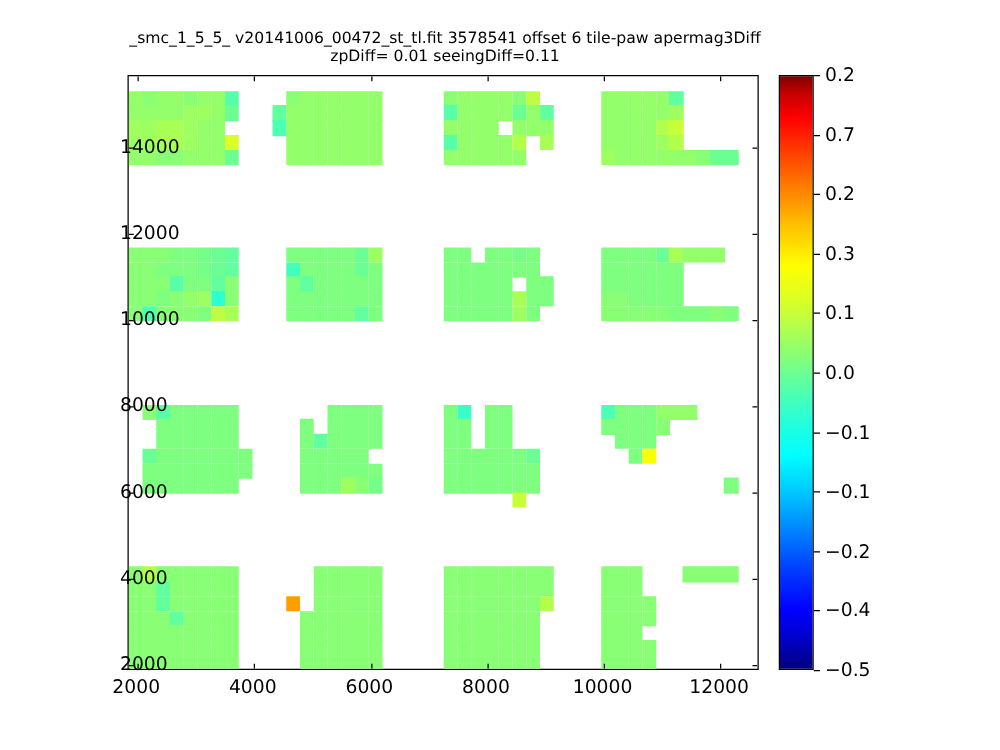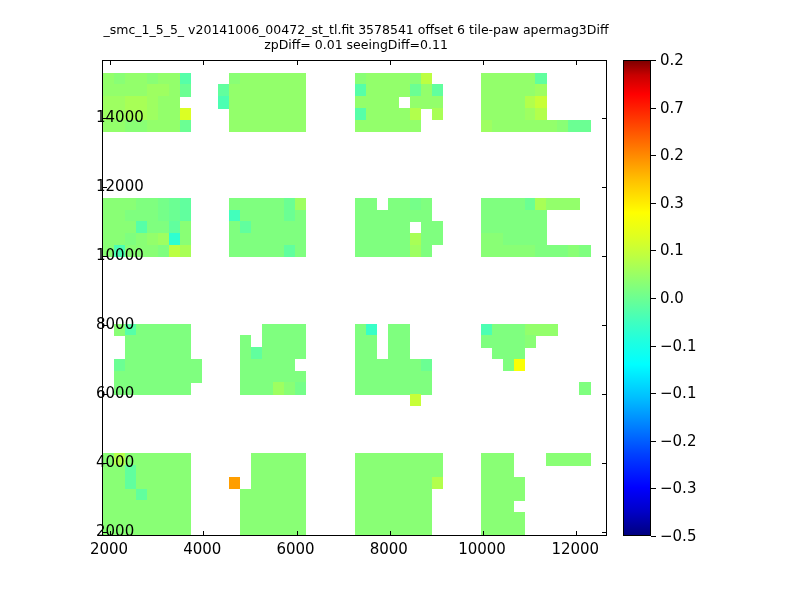--- a/index.html
+++ b/index.html
@@ -694,21 +694,21 @@
     </div>
 
   <div id="xticklabels"></div>
   <div id="yticklabels"></div>
 
   <div id="cbar-wrap">
     <div id="cbar"></div>
   <div class="cbtick" style="top: 476px;"></div>
       <div class="cblabel" style="top: 476px;">−0.5</div>
       <div class="cbtick" style="top: 428.4px;"></div>
-      <div class="cblabel" style="top: 428.4px;">−0.3</div>
+      <div class="cblabel" style="top: 428.4px;">−0.4</div>
       <div class="cbtick" style="top: 380.8px;"></div>
       <div class="cblabel" style="top: 380.8px;">−0.2</div>
       <div class="cbtick" style="top: 333.2px;"></div>
       <div class="cblabel" style="top: 333.2px;">−0.1</div>
       <div class="cbtick" style="top: 285.6px;"></div>
       <div class="cblabel" style="top: 285.6px;">−0.1</div>
       <div class="cbtick" style="top: 238px;"></div>
       <div class="cblabel" style="top: 238px;">0.0</div>
       <div class="cbtick" style="top: 190.4px;"></div>
       <div class="cblabel" style="top: 190.4px;">0.1</div>

